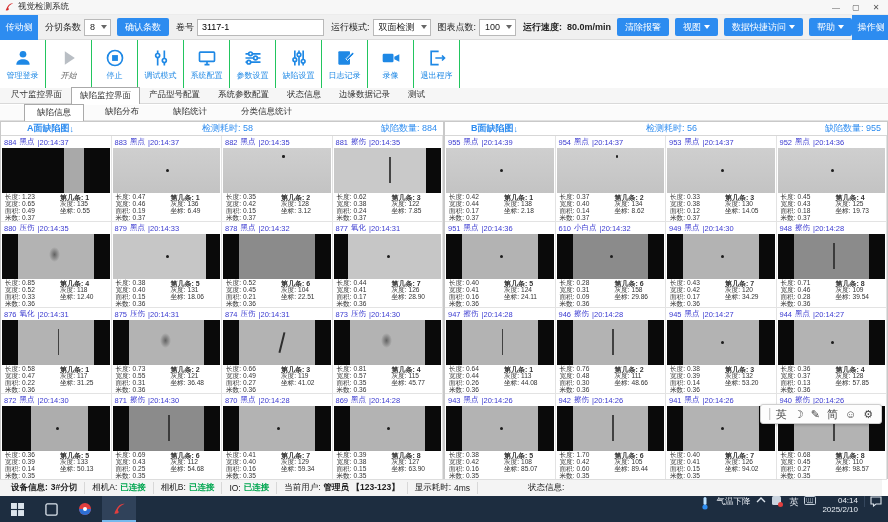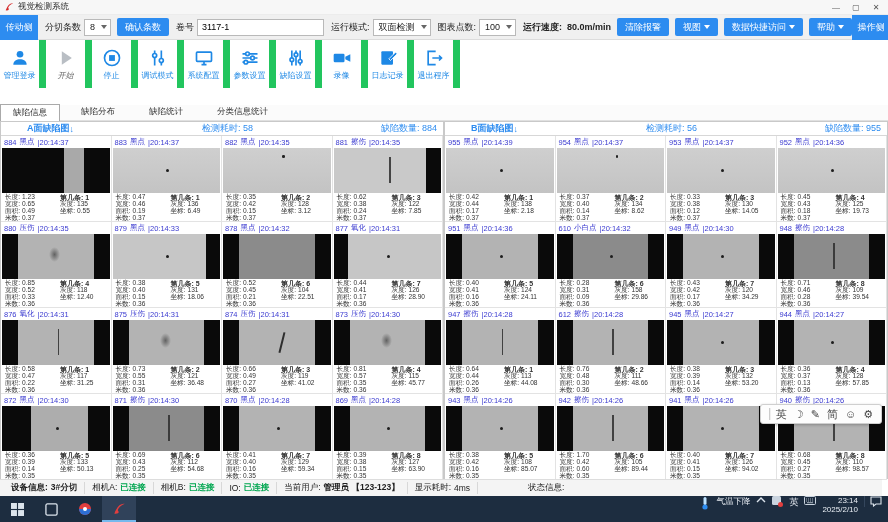--- a/index.html
+++ b/index.html
@@ -21,30 +21,30 @@
   .combo { background:#fff; border:1px solid #b9b9b9; height:17px; display:flex; align-items:center; padding:0 3px 0 5px; gap:6px; white-space:nowrap; }
   .combo .arr { width:0; height:0; border-left:3.5px solid transparent; border-right:3.5px solid transparent; border-top:4px solid #666; }
   .tb-input { height:17px; border:1px solid #b9b9b9; background:#fff; font-size:9px; padding:0 4px; font-family:inherit; }
   .blue-btn { background:#2d8cf0; color:#fff; border:none; border-radius:2px; height:18px; padding:0 8px; font-size:9px; margin-left:6px; white-space:nowrap; font-family:inherit; display:flex; align-items:center; gap:3px;}
   .blue-btn .arr { width:0; height:0; border-left:3px solid transparent; border-right:3px solid transparent; border-top:4px solid #fff; }
   .speed-val { font-weight:bold; margin-left:2px; white-space:nowrap;}
   .tb-spacer { flex:1; }
 
   
   .toolbar2 { position:absolute; left:0; top:40px; width:888px; height:48px; background:#fff; display:flex; align-items:stretch; }
-  .action { width:46px; display:flex; flex-direction:column; align-items:center; justify-content:center; gap:2px; border-right:7px solid #22c55e; cursor:pointer; }
+  .action { width:46px; display:flex; flex-direction:column; align-items:center; justify-content:center; gap:2px; border-right:1px solid #22c55e; cursor:pointer; }
   .action svg { width:20px; height:20px; }
   .action .alabel { font-size:8px; color:#1e88e5; white-space:nowrap; }
   .action.disabled .alabel { color:#666;font-style:italic; }
 
   
   .maintabs { position:absolute; left:0; top:88px; width:888px; height:16px; background:#f6f6f6; border-bottom:1px solid #d9d9d9; display:flex; align-items:flex-end; font-size:8.5px; padding-left:2px;}
   .mtab { padding:2px 8px; color:#333; border:1px solid transparent; border-bottom:none; }
   .mtab.active { background:#fff; border-color:#aaa; position:relative; top:1px; }
-  .subtabs { position:absolute; left:0; top:105px; width:888px; height:16px; background:#fbfbfb; border-bottom:1px solid #e0e0e0; display:flex; align-items:flex-end; font-size:8.5px; }
+  .subtabs { position:absolute; left:0; top:105px; width:888px; height:16px; background:#fbfbfb; border-bottom:1px solid #e0e0e0; display:flex; align-items:flex-end; font-size:8.5px; padding-left:24px; }
   .stab { padding:2px 12px; color:#333; border:1px solid transparent; border-bottom:none; margin-right:8px;}
   .stab.active { background:#fff; border-color:#aaa; position:relative; top:1px; }
 
   
   .panels { position:absolute; left:0; top:121px; width:888px; height:358px; display:flex; }
   .panel { width:444px; border:1px solid #c9c9c9; display:flex; flex-direction:column; background:#fff; }
   .panel-head { height:14px; display:flex; align-items:center; font-size:9px; color:#2d8cf0; border-bottom:1px solid #d7d7d7; padding:0 6px; }
   .panel-head .ptitle { font-weight:bold;margin-left:20px; }
   .panel-head .mid { flex:1; text-align:center; }
   .panel-head .right { text-align:right; }
@@ -201,41 +201,50 @@
       <svg viewBox="0 0 24 24" fill="none" stroke="#1e88e5" stroke-width="2">
           <path d="M7 3v18M12 3v18M17 3v18"></path>
           <circle cx="7" cy="14" r="2.2" fill="#fff"></circle>
           <circle cx="12" cy="8" r="2.2" fill="#fff"></circle>
           <circle cx="17" cy="16" r="2.2" fill="#fff"></circle>
         </svg>
       <span class="alabel">缺陷设置</span>
     </div>
     <div class="action">
       <svg viewBox="0 0 24 24">
+          <rect x="4" y="4" width="14" height="16" rx="1" fill="#1e88e5"></rect>
+          <path d="M13 13 L21 5 L23 7 L15 15 Z" fill="#1e88e5" stroke="#fff" stroke-width="1"></path>
+        </svg>
+      <span class="alabel">日志记录</span>
+    </div>
+    <div class="action">
+      <svg viewBox="0 0 24 24">
           <rect x="2" y="7" width="13" height="10" rx="1.5" fill="#1e88e5"></rect>
           <path d="M16 10.5 L22 7.5 V16.5 L16 13.5 Z" fill="#1e88e5"></path>
         </svg>
       <span class="alabel">录像</span>
-    </div>
-    <div class="action">
-      <svg viewBox="0 0 24 24">
-          <rect x="4" y="4" width="14" height="16" rx="1" fill="#1e88e5"></rect>
-          <path d="M13 13 L21 5 L23 7 L15 15 Z" fill="#1e88e5" stroke="#fff" stroke-width="1"></path>
-        </svg>
-      <span class="alabel">日志记录</span>
     </div>
     <div class="action">
       <svg viewBox="0 0 24 24" fill="none" stroke="#1e88e5" stroke-width="2">
           <path d="M14 4h-9v16h9"></path>
           <path d="M10 12h11M18 9l3 3-3 3"></path>
         </svg>
       <span class="alabel">退出程序</span>
     </div>
   </div>
 
+  <div class="maintabs">
+    <span class="mtab">尺寸监控界面</span>
+    <span class="mtab active">缺陷监控界面</span>
+    <span class="mtab">产品型号配置</span>
+    <span class="mtab">系统参数配置</span>
+    <span class="mtab">状态信息</span>
+    <span class="mtab">边缘数据记录</span>
+    <span class="mtab">测试</span>
+  </div>
 
   <div class="subtabs">
     <span class="stab active">缺陷信息</span>
     <span class="stab">缺陷分布</span>
     <span class="stab">缺陷统计</span>
     <span class="stab">分类信息统计</span>
   </div>
 
   <div class="panels">
     <div class="panel">
@@ -826,21 +835,21 @@
         </div>
         <div class="mcol rightcol">
           <div class="strip-line"><span>第几条:</span><span>1</span></div>
           <div><span>灰度:</span><span>113</span></div>
           <div><span>坐标:</span><span>44.08</span></div>
         </div>
       </div>
     </div>
           <div class="cell">
       <div class="cell-head">
-        <span>612</span>
+        <span>946</span>
         <span>擦伤</span>
         <span>|20:14:28</span>
       </div>
       <div class="cell-img img-bars">
         <i class="mark mark-vline"></i>
       </div>
       <div class="cell-meta">
         <div class="mcol">
           <div><span>长度:</span><span>0.76</span></div>
           <div><span>宽度:</span><span>0.48</span></div>
@@ -1077,21 +1086,21 @@
             <rect x="0" y="0" width="9" height="9" rx="1.5" fill="#c9d3de"></rect>
             <circle cx="8.5" cy="8.5" r="2.5" fill="#e23e3e"></circle>
           </svg>
       </span>
       <span class="lang">英</span>
       <svg width="12" height="9" viewBox="0 0 12 9">
           <rect x="0.5" y="0.5" width="11" height="8" rx="1" fill="none" stroke="#c9d3de"></rect>
           <path d="M2 3h1M4 3h1M6 3h1M8 3h1M2 5h1M4 5h1M6 5h1M8 5h1M3 6.7h6" stroke="#c9d3de" stroke-width="0.8"></path>
         </svg>
       <div class="clock">
-        <div>23:14</div>
+        <div>04:14</div>
         <div>2025/2/10</div>
       </div>
       <div class="notif">
         <svg width="12" height="11" viewBox="0 0 12 11">
             <path d="M1 1h10v7H6l-2.5 2V8H1z" fill="none" stroke="#dce4ec" stroke-width="1.1"></path>
           </svg>
       </div>
     </div>
   </div>
 

